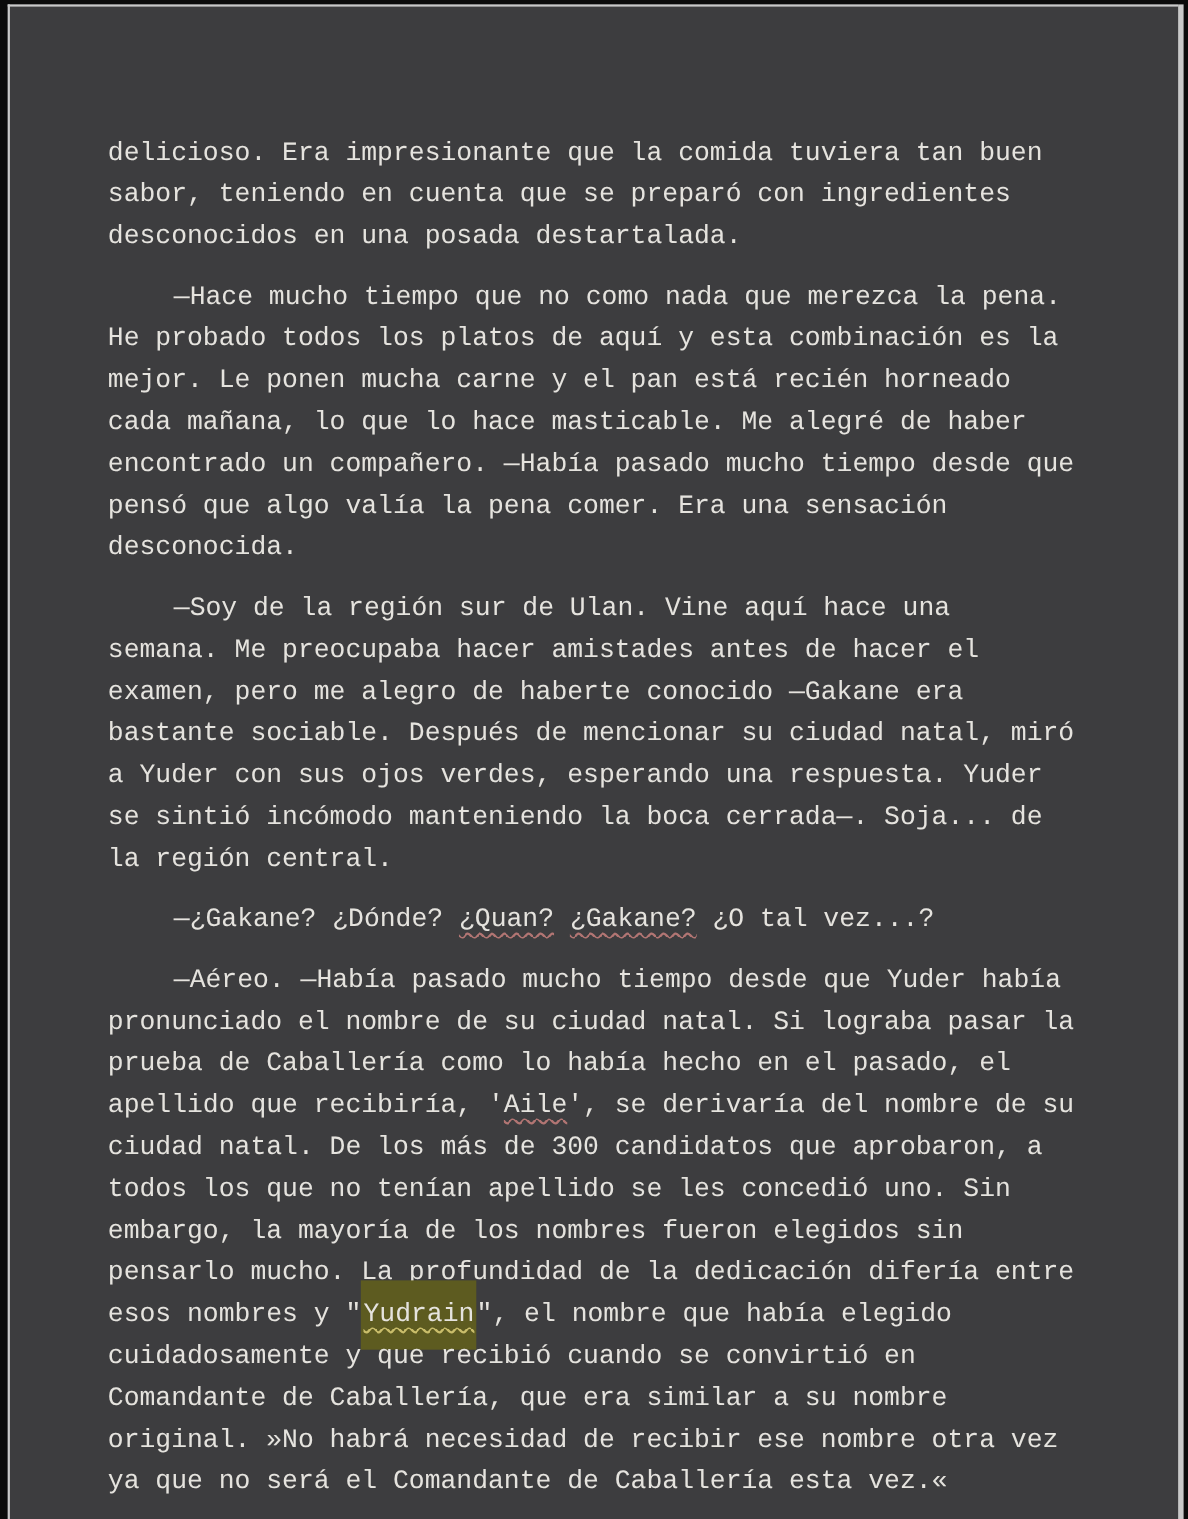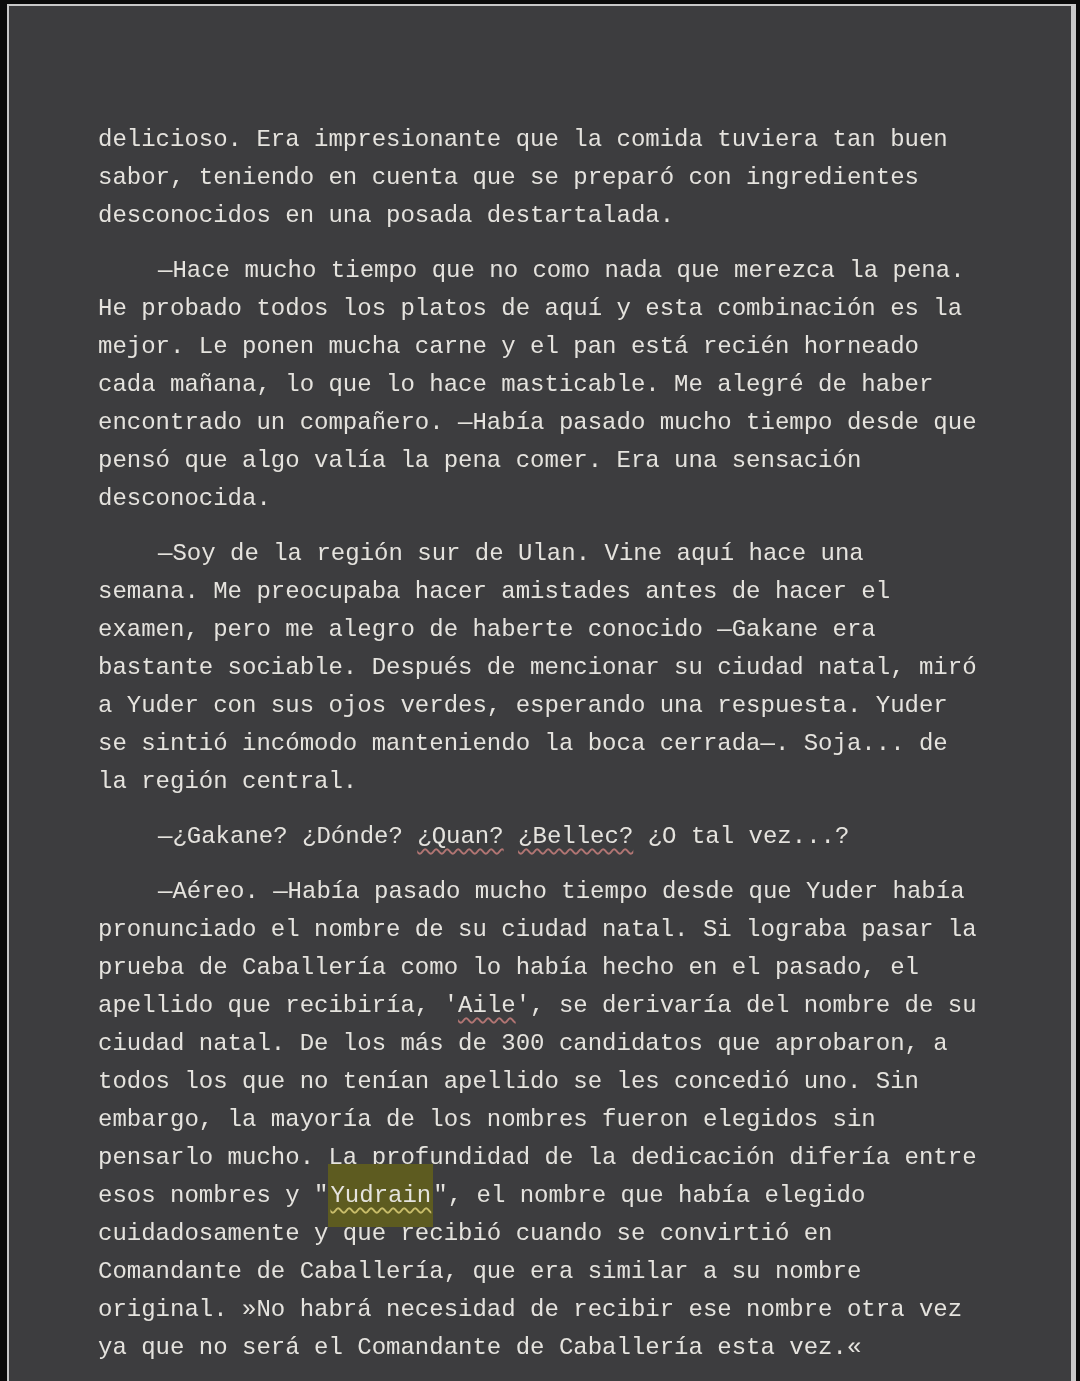--- a/index.html
+++ b/index.html
@@ -66,17 +66,17 @@
   }
 </style>
 </head>
 <body>
 
 <div class="reader-surface">
   <div class="text-column" id="text-column">
       <p class="para"><span class="run">delicioso. Era impresionante que la comida tuviera tan buen sabor, teniendo en cuenta que se preparó con ingredientes desconocidos en una posada destartalada.</span></p>
       <p class="para indented"><span class="run">—Hace mucho tiempo que no como nada que merezca la pena. He probado todos los platos de aquí y esta combinación es la mejor. Le ponen mucha carne y el pan está recién horneado cada mañana, lo que lo hace masticable. Me alegré de haber encontrado un compañero. —Había pasado mucho tiempo desde que pensó que algo valía la pena comer. Era una sensación desconocida.</span></p>
       <p class="para indented"><span class="run">—Soy de la región sur de Ulan. Vine aquí hace una semana. Me preocupaba hacer amistades antes de hacer el examen, pero me alegro de haberte conocido —Gakane era bastante sociable. Después de mencionar su ciudad natal, miró a Yuder con sus ojos verdes, esperando una respuesta. Yuder se sintió incómodo manteniendo la boca cerrada—. Soja... de la región central.</span></p>
-      <p class="para indented"><span class="run">—¿Gakane? ¿Dónde? </span><span class="run misspell">¿Quan?</span><span class="run"> </span><span class="run misspell">¿Bellec?</span><span class="run"> ¿O tal vez...?</span></p>
+      <p class="para indented"><span class="run">—¿Gakane? ¿Dónde? </span><span class="run misspell">¿Quan?</span><span class="run"> </span><span class="run misspell">¿Gakane?</span><span class="run"> ¿O tal vez...?</span></p>
       <p class="para indented"><span class="run">—Aéreo. —Había pasado mucho tiempo desde que Yuder había pronunciado el nombre de su ciudad natal. Si lograba pasar la prueba de Caballería como lo había hecho en el pasado, el apellido que recibiría, '</span><span class="run misspell">Aile</span><span class="run">', se derivaría del nombre de su ciudad natal. De los más de 300 candidatos que aprobaron, a todos los que no tenían apellido se les concedió uno. Sin embargo, la mayoría de los nombres fueron elegidos sin pensarlo mucho. La profundidad de la dedicación difería entre esos nombres y "</span><span class="run highlight">Yudrain</span><span class="run">", el nombre que había elegido cuidadosamente y que recibió cuando se convirtió en Comandante de Caballería, que era similar a su nombre original. »No habrá necesidad de recibir ese nombre otra vez ya que no será el Comandante de Caballería esta vez.«</span></p>
     </div>
 </div>
 <div class="scrollbar-track"></div>
 
 </body></html>

